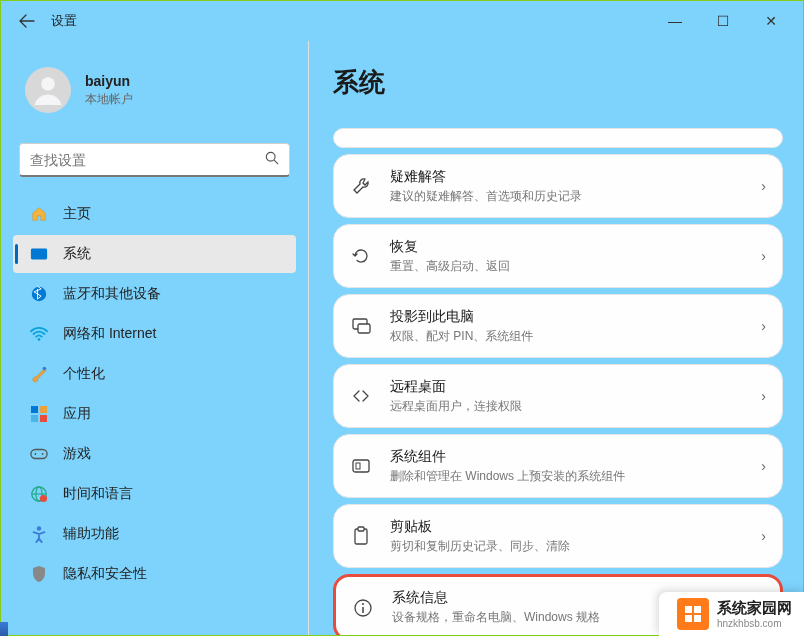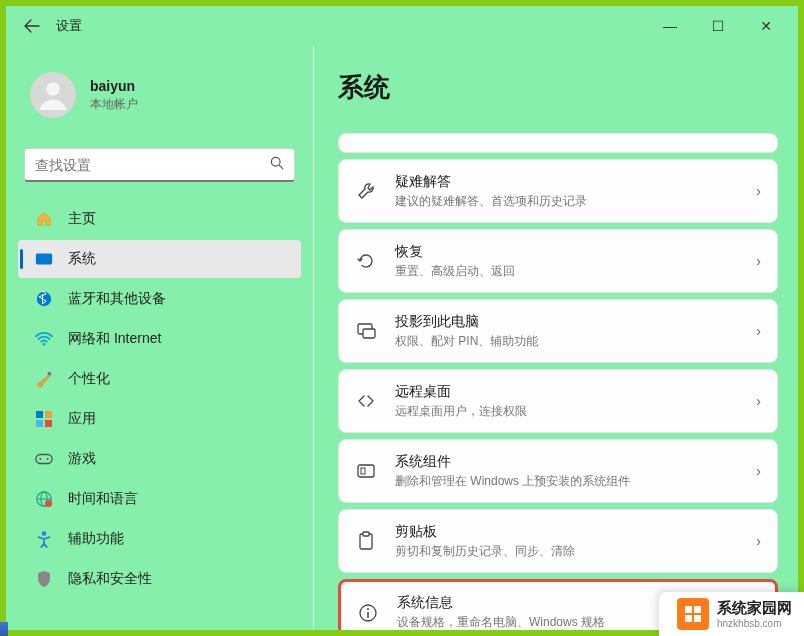--- a/index.html
+++ b/index.html
@@ -1,17 +1,17 @@
 <!DOCTYPE html>
 <html><head>
 <meta charset="utf-8">
 <style>
 * { margin: 0; padding: 0; box-sizing: border-box; font-family: "Segoe UI", "Microsoft YaHei", sans-serif; }
 body { width: 804px; height: 636px; background: #f5f5f7; overflow: hidden; position: relative; }
-.window { width: 100%; height: 100%; display: flex; flex-direction: column; background: #86efac; border: 6px solid #84cc16; }
+.window { width: 100%; height: 100%; display: flex; flex-direction: column; background: #7dd3fc; border: 1px solid #84cc16; }
 .titlebar { height: 40px; display: flex; align-items: center; padding: 0 10px; }
 .titlebar .back { width: 32px; height: 32px; display: flex; align-items: center; justify-content: center; cursor: pointer; border-radius: 4px; }
 .titlebar .title { font-size: 13px; margin-left: 8px; color: #222; }
 .titlebar .win-controls { margin-left: auto; display: flex; gap: 24px; padding-right: 10px; }
 .titlebar .win-controls span { width: 24px; text-align: center; cursor: pointer; color: #333; font-size: 14px; }
 .content { flex: 1; display: flex; min-height: 0; }
 .sidebar { width: 308px; padding: 10px 12px; display: flex; flex-direction: column; border-right: 1px solid #e0e0e0; overflow-y: auto; }
 .profile { display: flex; align-items: center; padding: 16px 12px 24px; gap: 14px; }
 .avatar { width: 46px; height: 46px; border-radius: 50%; background: #d8d8d8; display: flex; align-items: center; justify-content: center; }
 .avatar svg { width: 36px; height: 36px; }
@@ -21,21 +21,21 @@
 .searchbox input { flex: 1; border: none; outline: none; font-size: 14px; background: transparent; }
 .searchbox .sicon { color: #555; }
 .nav { display: flex; flex-direction: column; gap: 2px; }
 .nav-item { display: flex; align-items: center; height: 38px; padding: 0 10px 0 16px; border-radius: 4px; cursor: pointer; gap: 14px; font-size: 14px; color: #222; position: relative; }
 .nav-item.active { background: #e8e8e8; }
 .nav-item.active::before { content: ""; position: absolute; left: 2px; top: 9px; bottom: 9px; width: 3px; background: #0067c0; border-radius: 3px; }
 .nav-item .nicon { width: 20px; height: 20px; display: flex; align-items: center; justify-content: center; }
 .main { flex: 1; padding: 24px 20px 10px 24px; overflow-y: auto; }
 .main h1 { font-size: 26px; font-weight: 600; margin-bottom: 28px; color: #1a1a1a; }
 .cards { display: flex; flex-direction: column; gap: 6px; }
-.card { background: #fefefe; border: 1px solid #e5e5e5; border-radius: 8px; padding: 12px 16px; display: flex; align-items: center; gap: 18px; cursor: pointer; min-height: 64px; }
+.card { background: #fefefe; border: 1px solid #e5e5e5; border-radius: 16px; padding: 12px 16px; display: flex; align-items: center; gap: 18px; cursor: pointer; min-height: 64px; }
 .card .cicon { width: 22px; height: 22px; display: flex; align-items: center; justify-content: center; color: #333; flex-shrink: 0; }
 .card .ctext { flex: 1; }
 .card .ctext .ctitle { font-size: 14px; color: #1a1a1a; }
 .card .ctext .csub { font-size: 12px; color: #777; margin-top: 2px; }
 .card .chev { color: #666; font-size: 14px; }
 .card.highlighted { border: 3px solid #e74c3c; }
 .card.blank { min-height: 20px; padding: 8px; }
 .watermark { position: absolute; right: 0; bottom: 0; display: flex; align-items: center; background: #fff; padding: 6px 12px 6px 18px; border-top-left-radius: 8px; box-shadow: -2px -2px 8px rgba(0,0,0,0.15); z-index: 10; }
 .watermark .wlogo { width: 32px; height: 32px; background: #ff7b1a; border-radius: 4px; margin-right: 8px; display:flex; align-items:center; justify-content:center; }
 .watermark .wtitle { font-size: 15px; font-weight: 600; color: #222; }
@@ -214,21 +214,21 @@
 
         <div class="card">
           <span class="cicon">
               <svg width="20" height="18" viewBox="0 0 20 18">
                 <rect x="2" y="2" width="14" height="10" rx="1.5" fill="none" stroke="#444" stroke-width="1.3"></rect>
                 <rect x="7" y="7" width="12" height="9" rx="1.5" fill="#fff" stroke="#444" stroke-width="1.3"></rect>
               </svg>
             </span>
           <div class="ctext">
               <div class="ctitle">投影到此电脑</div>
-              <div class="csub">权限、配对 PIN、辅助功能</div>
+              <div class="csub">权限、配对 PIN、系统组件</div>
             </div>
           <span class="chev">›</span>
         </div>
 
         <div class="card">
           <span class="cicon">
               <svg width="20" height="18" viewBox="0 0 20 18">
                 <path d="M3 9l5-5M3 9l5 5M17 9l-5-5M17 9l-5 5" stroke="#444" stroke-width="1.3" fill="none" stroke-linecap="round"></path>
               </svg>
             </span>

